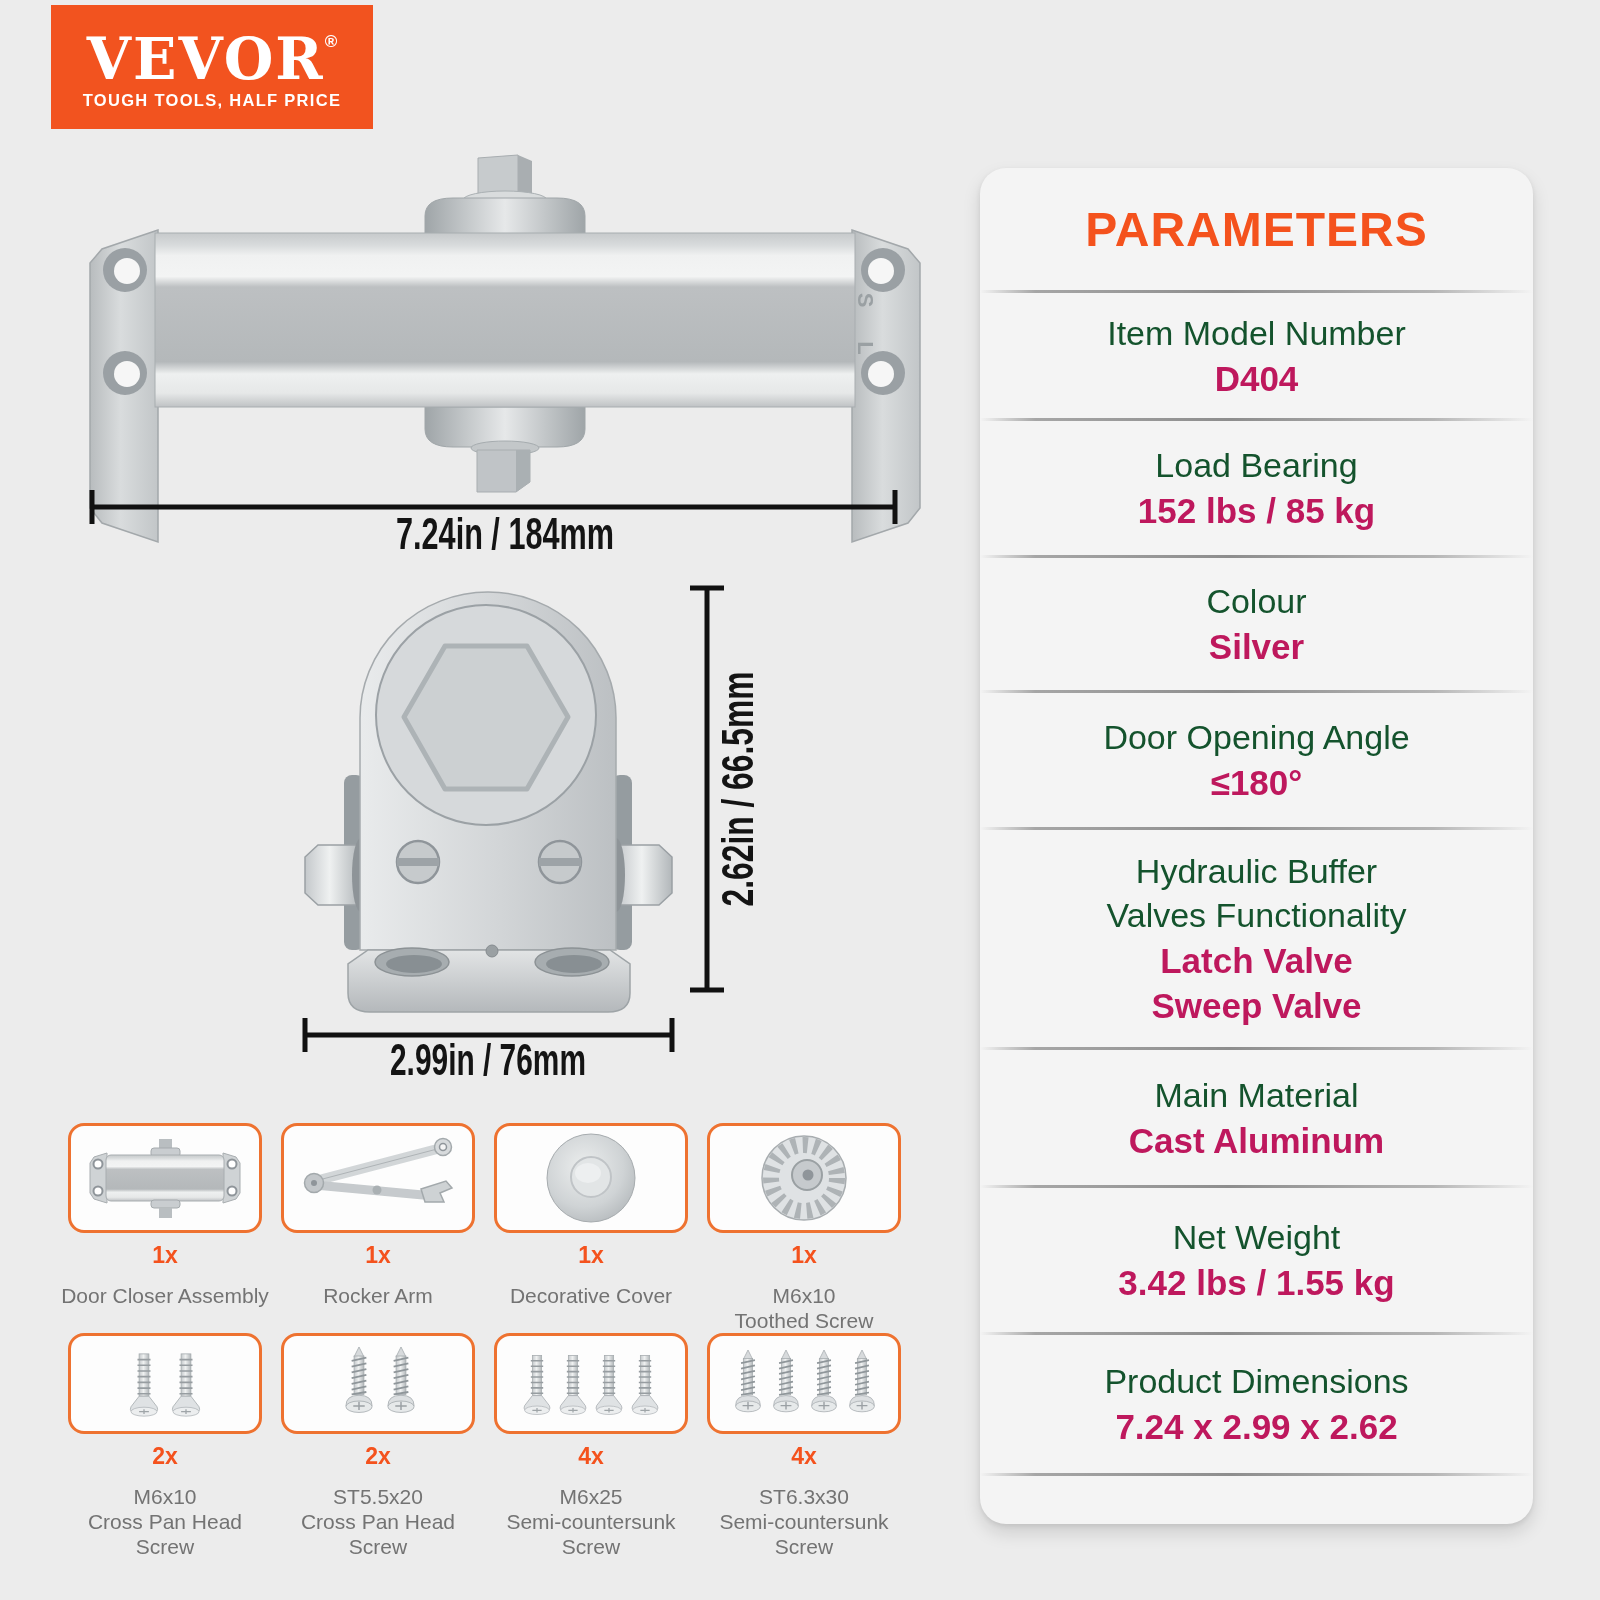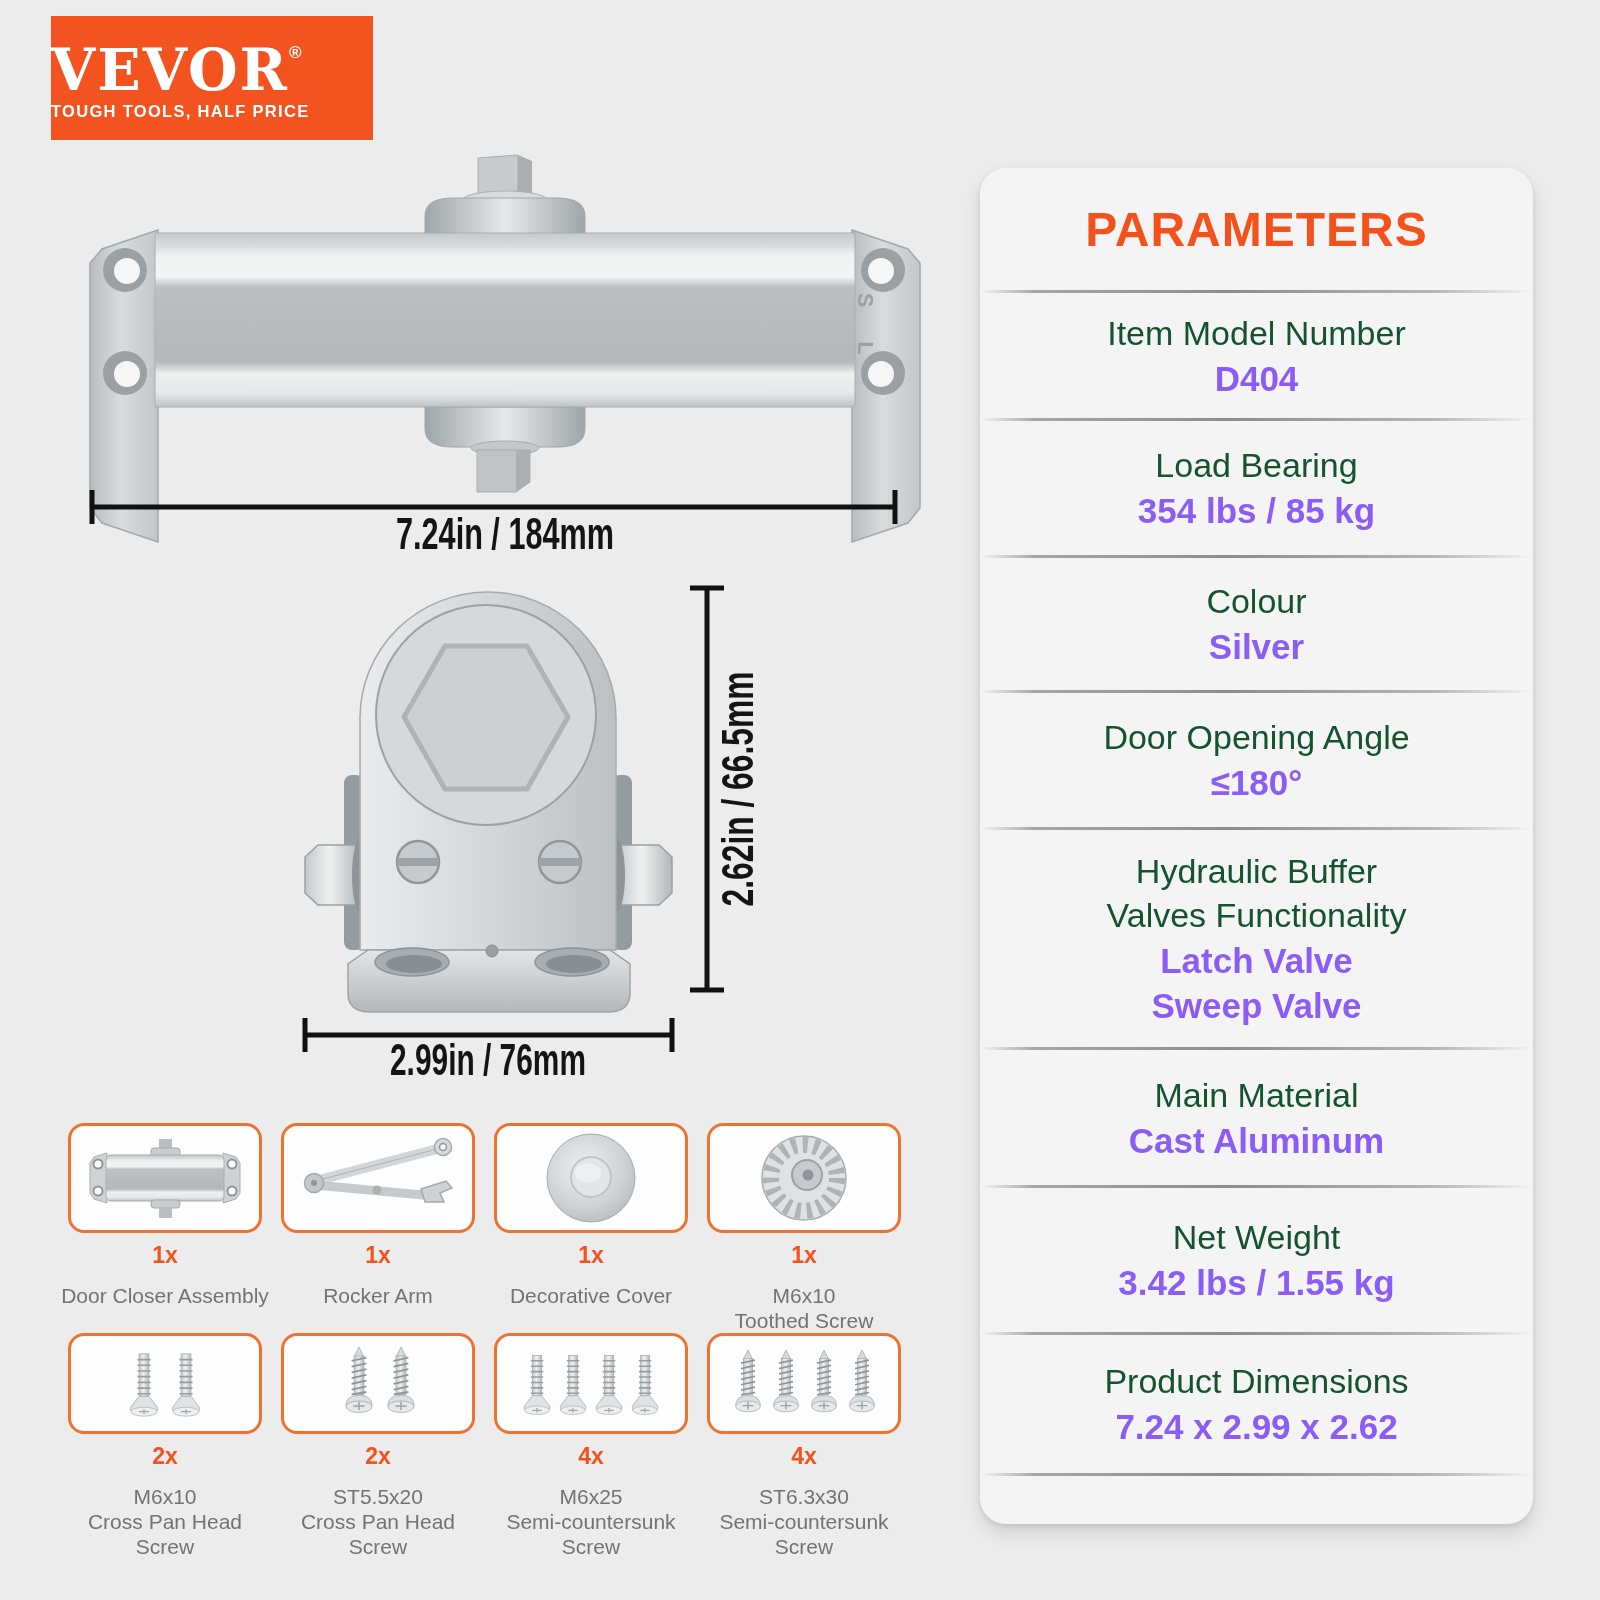--- a/index.html
+++ b/index.html
@@ -5,23 +5,23 @@
   * { margin:0; padding:0; box-sizing:border-box; }
   html,body { background:#e9eaea; }
   .stage {
     position:relative; width:1600px; height:1600px;
     background:#ececec; overflow:hidden;
     font-family:"Liberation Sans", sans-serif;
     color:#1b1b1b;
   }
   
   .logo {
-    position:absolute; left:51px; top:16px; width:322px; height:124px;
+    position:absolute; left:51px; top:5px; width:322px; height:124px;
     background:#f2531f; display:flex; flex-direction:column;
-    align-items:flex-start; justify-content:center; padding-top:6px;
+    align-items:center; justify-content:center; padding-top:6px;
   }
   .logo-word { display:flex; align-items:flex-start; }
   .logo-wordmark {
     font-family:"DejaVu Serif", serif; font-weight:bold;
     font-size:57px; line-height:58px; color:#fff; letter-spacing:2px;
   }
   .logo-reg { font-size:17px; color:#fff; font-weight:bold; margin-top:2px; }
   .logo-tagline {
     font-size:16.5px; font-weight:bold; color:#fff;
     letter-spacing:1.3px; margin-top:3px; white-space:nowrap;
@@ -74,21 +74,21 @@
   }
   .param-row {
     display:flex; flex-direction:column; align-items:center;
     justify-content:center;
   }
   .param-label {
     font-size:34px; color:#14532d; text-align:center; line-height:44px;
     white-space:pre-line;
   }
   .param-value {
-    font-size:35px; font-weight:bold; color:#8b5cf6; text-align:center;
+    font-size:35px; font-weight:bold; color:#be185d; text-align:center;
     line-height:45px; white-space:pre-line; margin-top:1px;
   }
   .panel-filler { flex:1; }
 </style>
 </head>
 <body>
 
 <svg width="0" height="0" style="position:absolute" aria-hidden="true">
   <defs>
     <linearGradient id="gBody" x1="0" y1="0" x2="0" y2="1">
@@ -376,21 +376,21 @@
 
     <div class="sep"></div>
     <div class="param-row" style="height:125px">
       <div class="param-label">Item Model Number</div>
       <div class="param-value">D404</div>
     </div>
 
     <div class="sep"></div>
     <div class="param-row" style="height:134px">
       <div class="param-label">Load Bearing</div>
-      <div class="param-value">354 lbs / 85 kg</div>
+      <div class="param-value">152 lbs / 85 kg</div>
     </div>
 
     <div class="sep"></div>
     <div class="param-row" style="height:132px">
       <div class="param-label">Colour</div>
       <div class="param-value">Silver</div>
     </div>
 
     <div class="sep"></div>
     <div class="param-row" style="height:134px">

